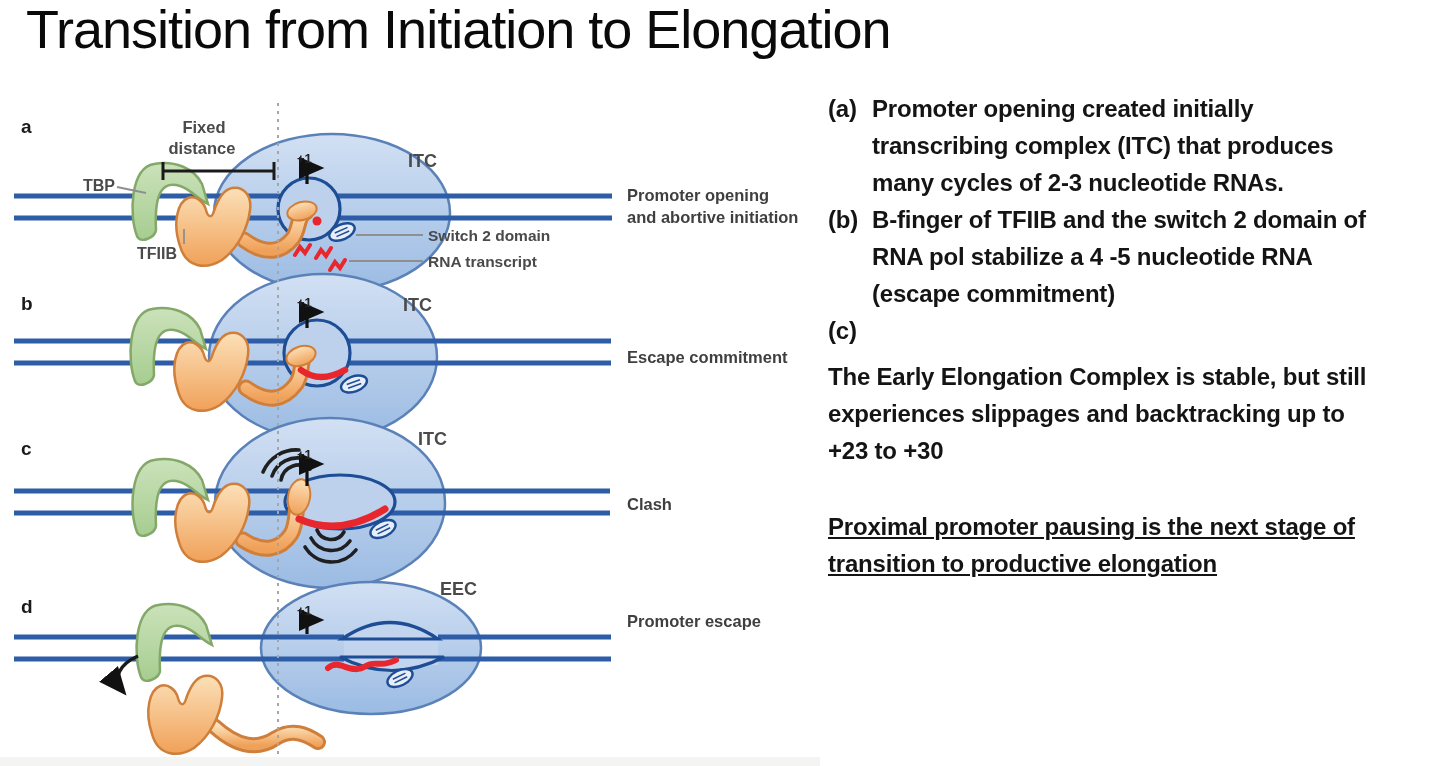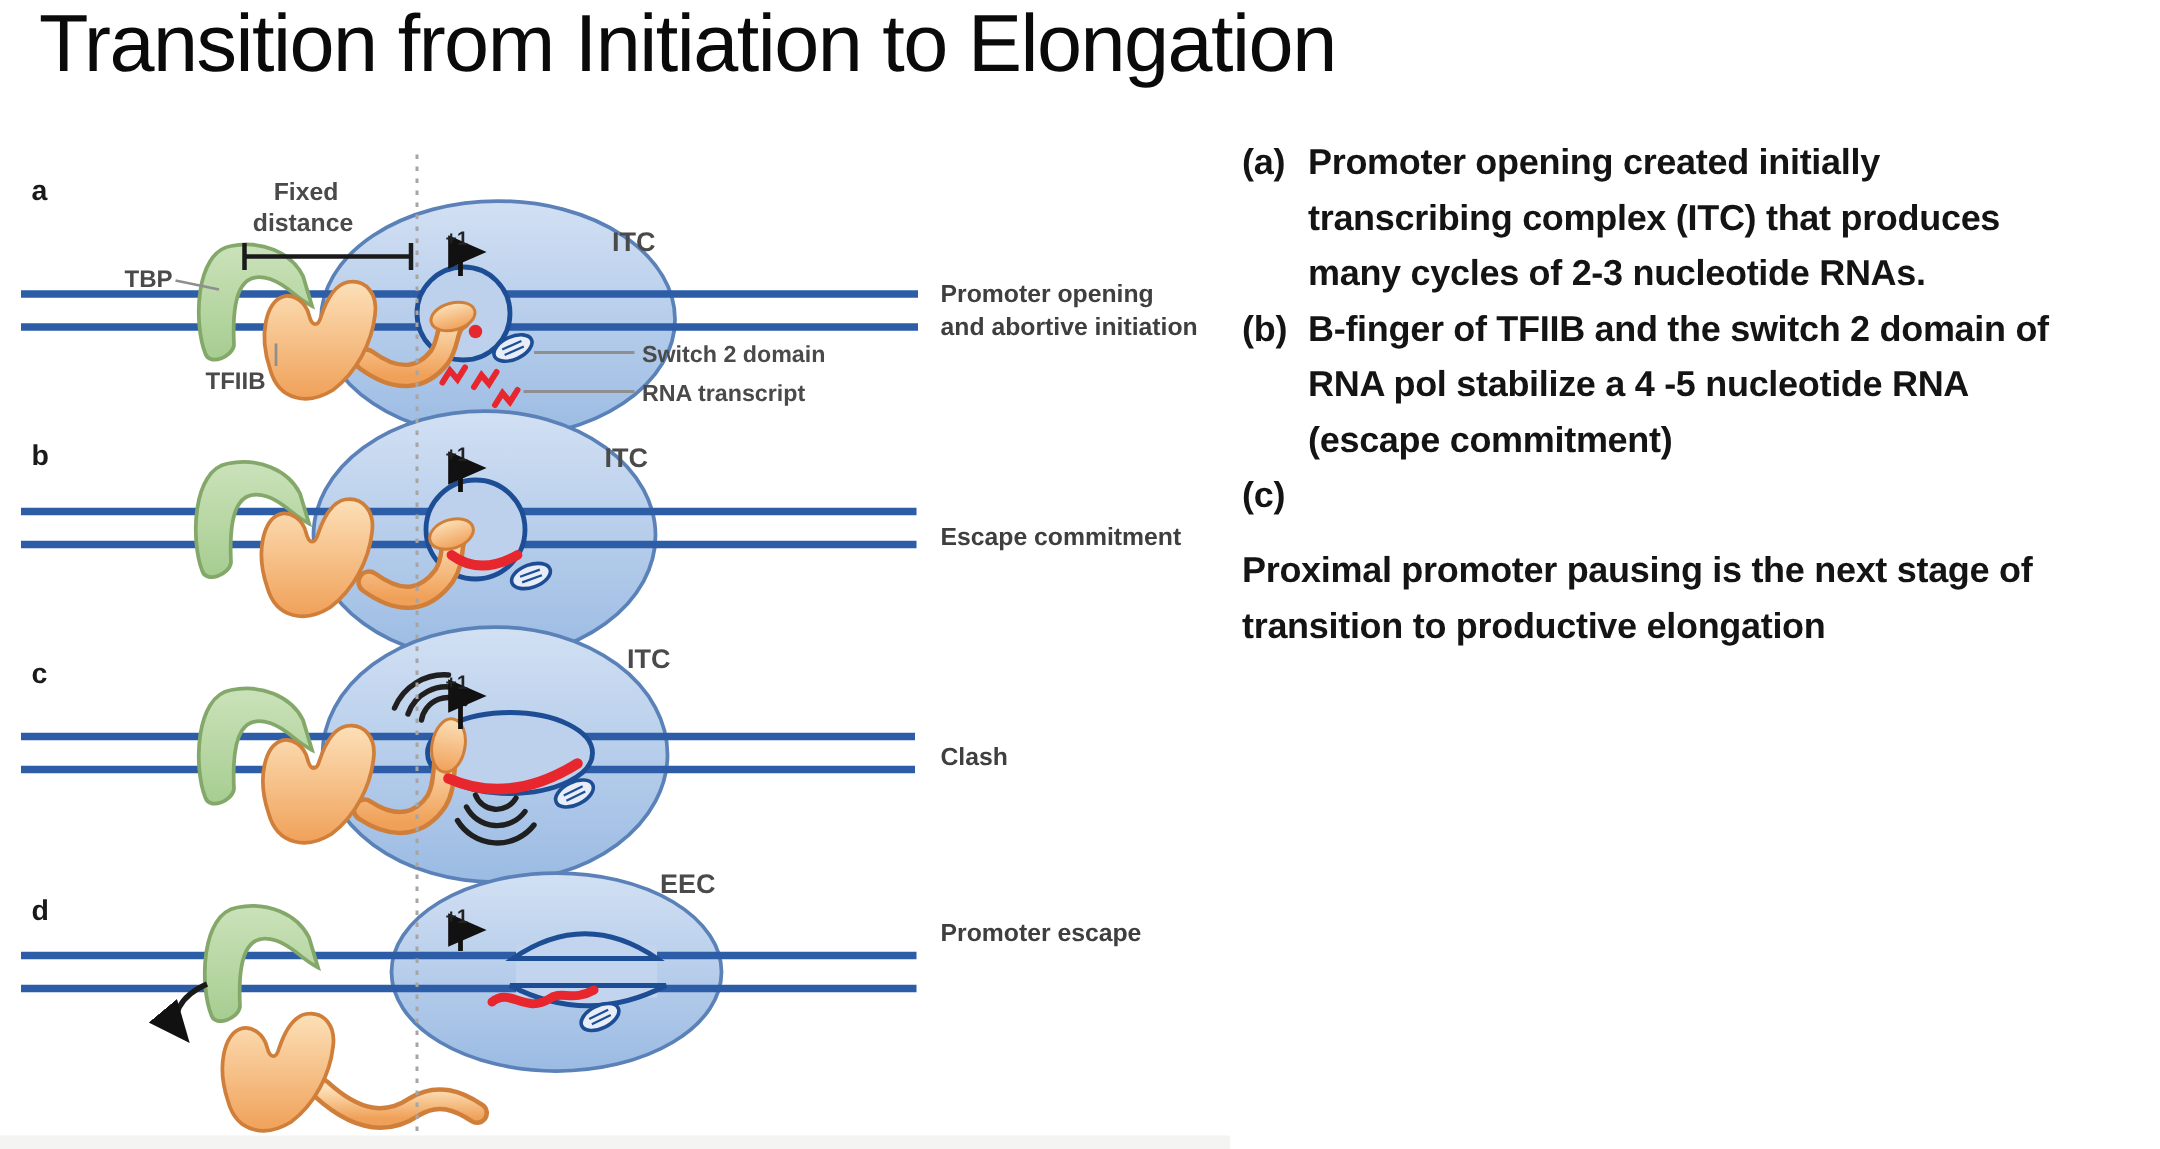--- a/index.html
+++ b/index.html
@@ -16,21 +16,21 @@
   .notes{
     position:absolute;left:828px;top:90px;width:612px;
     font-size:24px;line-height:37px;font-weight:700;color:#141414;
     letter-spacing:-0.2px;
   }
   .li{position:relative;padding-left:44px;}
   .li .marker{position:absolute;left:0;top:0;}
   .li .txt{white-space:pre-line;}
   .para{margin:0;white-space:pre-line;}
   .para.p1{margin-top:46px;}
-  .para.p2{margin-top:50px;}
+  .para.p2{margin-top:39px;text-decoration:underline;}
   svg text{font-family:"Liberation Sans",sans-serif;}
   .lbl{fill:#4a4a4a;font-weight:700;}
   .stage{fill:#3f3f3f;font-weight:700;font-size:16.5px;}
   .complex{fill:#4a4a4a;font-weight:700;font-size:18px;}
   .letter{fill:#1a1a1a;font-weight:700;font-size:19px;}
   .tss{fill:#222;font-weight:700;font-size:13px;}
 </style>
 </head>
 <body>
 
@@ -205,15 +205,18 @@
 many cycles of 2-3 nucleotide RNAs.</span>
   </div>
   <div class="li">
     <span class="marker">(b)</span><span class="txt">B-finger of TFIIB and the switch 2 domain of
 RNA pol stabilize a 4 -5 nucleotide RNA
 (escape commitment)</span>
   </div>
   <div class="li">
     <span class="marker">(c)</span>
   </div>
+  <p class="para p1">The Early Elongation Complex is stable, but still
+experiences slippages and backtracking up to
++23 to +30</p>
   <p class="para p2">Proximal promoter pausing is the next stage of
 transition to productive elongation</p>
 </div>
 
 </body></html>

